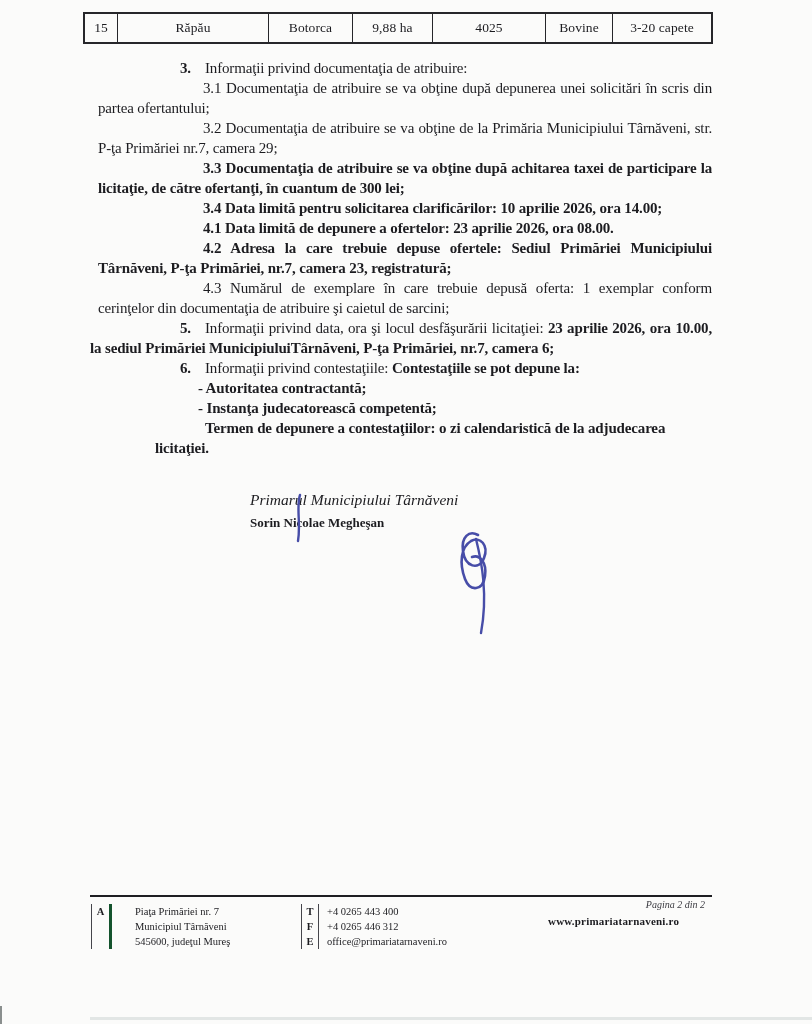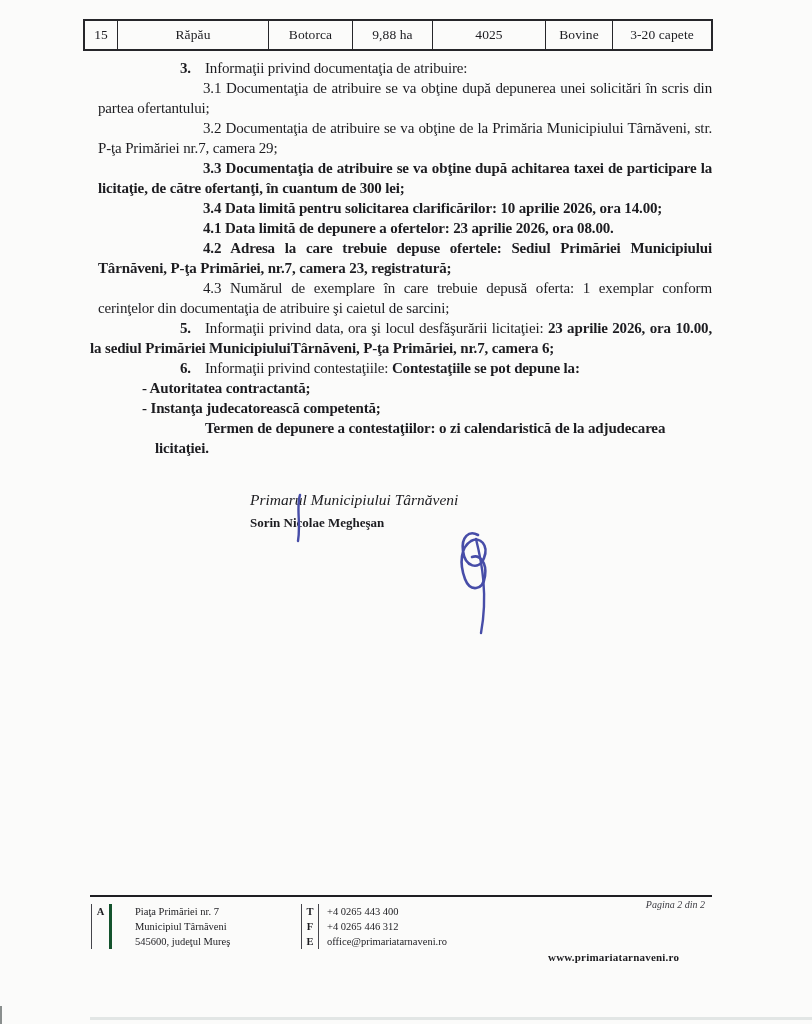--- a/index.html
+++ b/index.html
@@ -3,41 +3,41 @@
 <meta charset="utf-8">
 <style>
   html,body{margin:0;padding:0;background:#e9e9e9;}
   .page{
     position:relative;width:812px;height:1024px;margin:0 auto;
     background:#fbfbfa;overflow:hidden;
     font-family:"Liberation Serif","DejaVu Serif",serif;
     color:#1c1c20;
   }
   
-  .offer-table{position:absolute;left:83px;top:19px;display:flex;border:2px solid #26262a;background:#fbfbfa;}
+  .offer-table{position:absolute;left:83px;top:12px;display:flex;border:2px solid #26262a;background:#fbfbfa;}
   .offer-table .cell{
     border-right:1.5px solid #26262a;height:28px;
     display:flex;align-items:center;justify-content:center;
     font-size:13.5px;letter-spacing:.1px;
   }
   .offer-table .cell:last-child{border-right:none;}
   .offer-table .cell:nth-child(1){width:32px;}
   .offer-table .cell:nth-child(2){width:150px;}
   .offer-table .cell:nth-child(3){width:83px;}
   .offer-table .cell:nth-child(4){width:79px;}
   .offer-table .cell:nth-child(5){width:112px;}
   .offer-table .cell:nth-child(6){width:66px;}
   .offer-table .cell:nth-child(7){width:98px;}
   
   .doc{position:absolute;left:90px;top:58px;width:622px;font-size:15px;line-height:20px;letter-spacing:-0.15px;}
   .doc p{margin:0;text-align:justify;}
   .doc p.head{text-indent:90px;}
   .doc p.sub{text-indent:105px;margin-left:8px;}
   .doc p.bold, .doc .b{font-weight:bold;}
-  .doc p.dash{margin-left:52px;text-align:left;font-weight:bold;}
+  .doc p.dash{margin-left:108px;text-align:left;font-weight:bold;}
   .doc p.termen{margin-left:65px;text-indent:50px;max-width:560px;text-align:left;font-weight:bold;}
   .doc .num{font-weight:bold;margin-right:14px;}
   
   .sig{position:absolute;left:250px;top:488px;width:300px;text-align:left;}
   .sig .title{font-style:italic;font-size:15.5px;line-height:23px;}
   .sig .name{font-weight:bold;font-size:13px;line-height:23px;}
   .sig .date{font-weight:bold;font-size:15.5px;margin-top:23px;}
   .ink{position:absolute;left:270px;top:483px;width:240px;height:170px;}
   
   .foot-rule{position:absolute;left:90px;top:895px;width:622px;height:2px;background:#1e1e22;}
@@ -45,21 +45,21 @@
     font-style:italic;font-size:10px;color:#3a3a40;}
   .addr{position:absolute;left:91px;top:904px;display:flex;font-size:10.5px;line-height:15px;}
   .addr .vbar{width:1px;background:#45454b;}
   .addr .letter{width:17px;text-align:center;font-weight:bold;}
   .addr .lines{border-left:3px solid #14532d;padding-left:23px;}
   .contacts{position:absolute;left:301px;top:904px;border-left:1px solid #45454b;
     display:grid;grid-template-columns:17px auto;font-size:10.5px;line-height:15px;}
   .contacts .cl{text-align:center;font-weight:bold;border-right:1px solid #45454b;}
   .contacts .cv{padding-left:8px;}
   .website{position:absolute;left:548px;top:915px;width:120px;text-align:center;
-    font-weight:bold;font-size:11px;letter-spacing:.2px;margin-top:36px;}
+    font-weight:bold;font-size:11px;letter-spacing:.2px;}
   
   .scan-bottom{position:absolute;left:90px;right:0;top:1017px;height:3px;background:#e2e6e5;}
   .scan-corner{position:absolute;left:0;top:1006px;width:2px;height:18px;background:#8a8f8e;}
 </style>
 </head>
 <body>
 
 <div class="page">
 
   <div class="offer-table">

